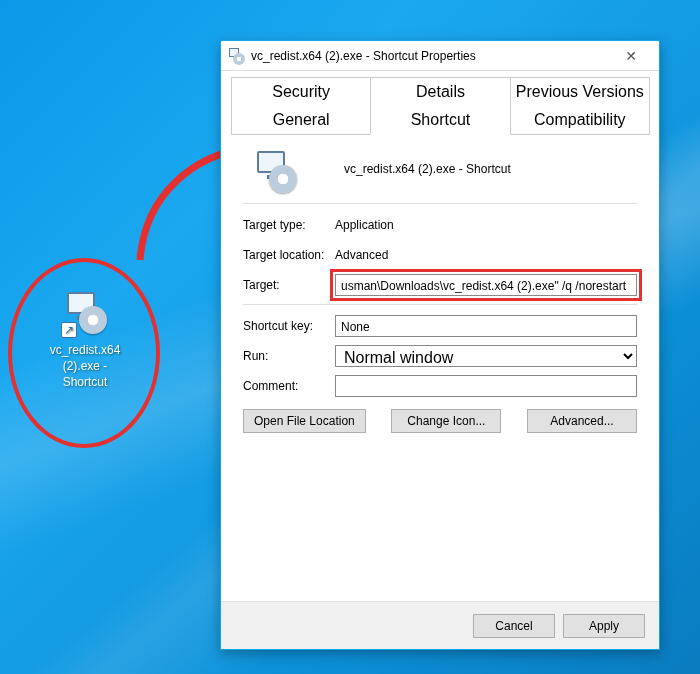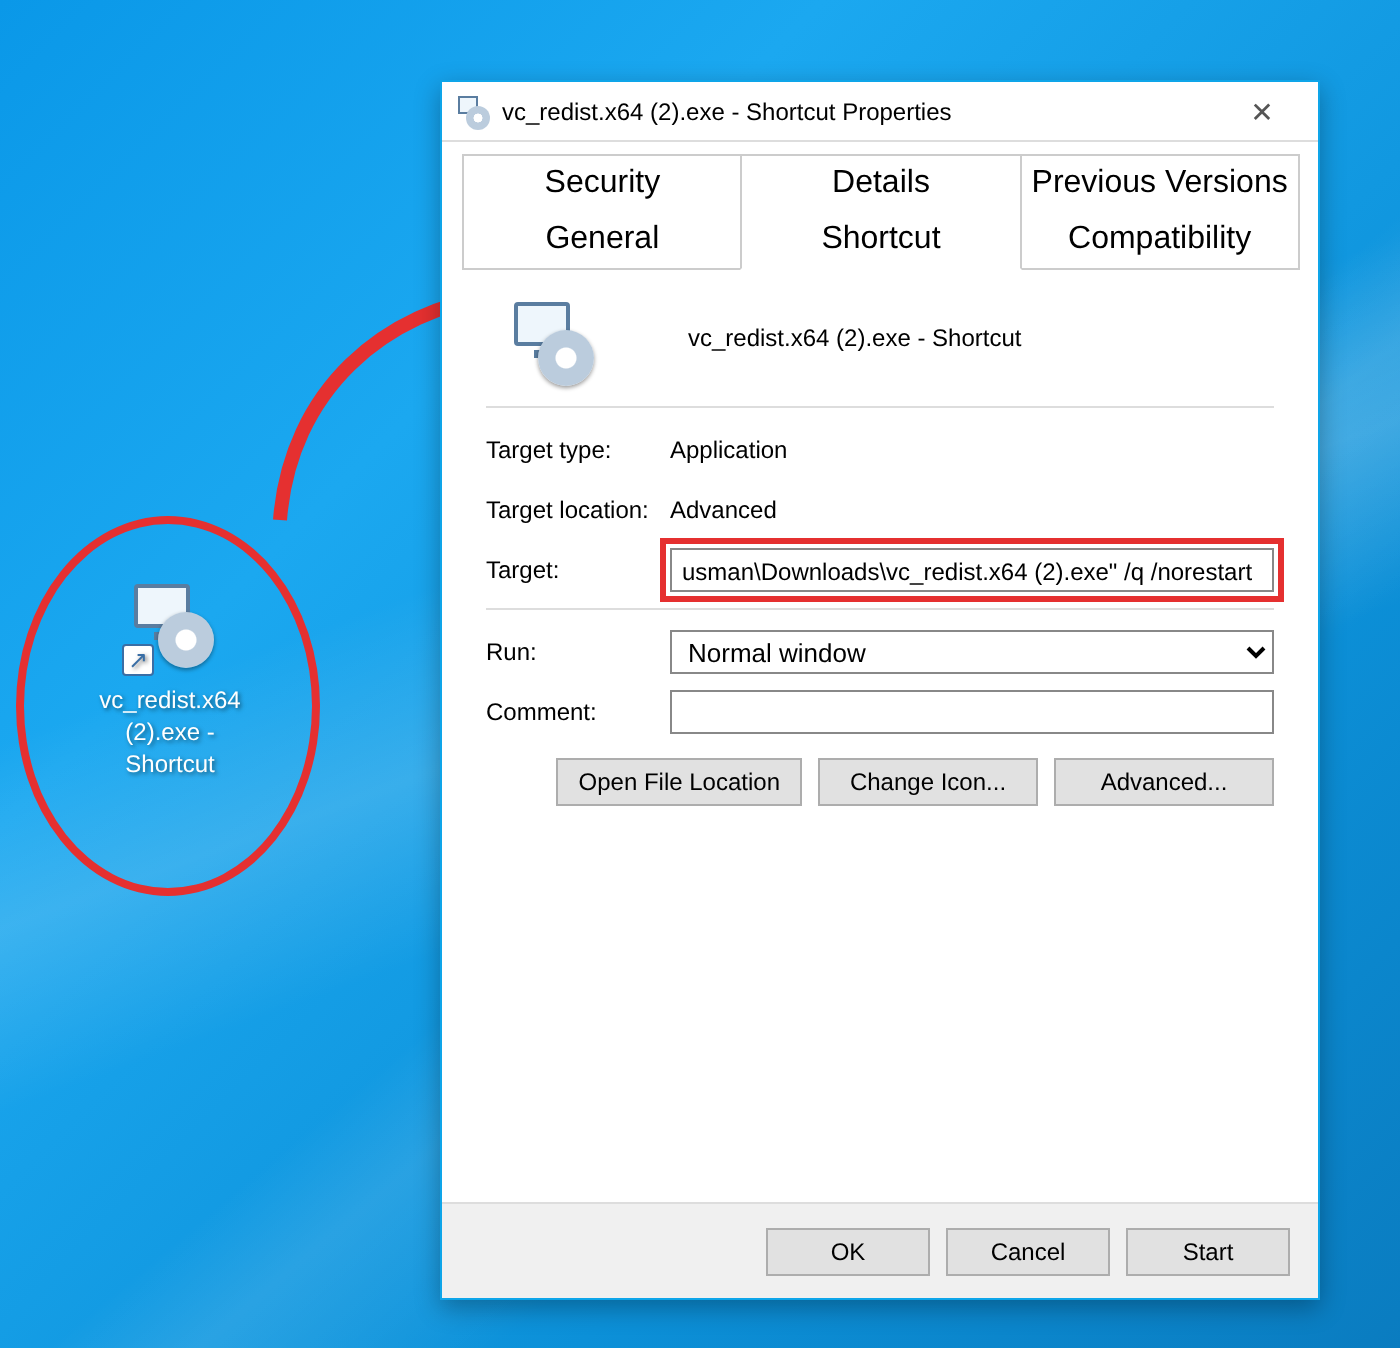--- a/index.html
+++ b/index.html
@@ -78,24 +78,24 @@
   .spacer-line { border-top:1px solid #ddd; margin:6px 0 10px 0; }
 
   .text-input {
     border:1px solid #888; padding:3px 5px; font-size:12px; width:100%;
     height:22px; line-height:16px; background:#fff;
     overflow:hidden; white-space:nowrap;
   }
   .highlight-red { outline: 3px solid #e53030; outline-offset: 2px; }
 
   select.run-select {
-    border:1px solid #888; padding:2px 4px; font-size:13px; width:100%; height:22px; background:#fff;
-  }
-
-  .btn-row { display:flex; gap:8px; margin-top:12px; justify-content:flex-end; }
+    border:1px solid #888; padding:2px 4px; font-size:16px; width:100%; height:22px; background:#fff;
+  }
+
+  .btn-row { display:flex; gap:8px; margin-top:12px; justify-content:space-between; }
   .btn, .dlg-btn {
     border:1px solid #adadad; background:#e1e1e1; padding:4px 10px;
     font-size:12px; min-width:110px; text-align:center; cursor:default;
   }
   .dlg-buttons {
     position:absolute; bottom:0; left:0; right:0; height:48px;
     border-top:1px solid #ddd; background:#f0f0f0;
     display:flex; align-items:center; justify-content:flex-end; gap:8px; padding:0 14px;
   }
   .dlg-btn { min-width:82px; }
@@ -177,20 +177,26 @@
     <div class="field-row">
       <div class="field-label">Target:</div>
       <div class="field-value">
         <div class="text-input highlight-red">usman\Downloads\vc_redist.x64 (2).exe" /q /norestart</div>
       </div>
     </div>
 
     <div class="spacer-line"></div>
 
     <div class="field-row">
+      <div class="field-label">Shortcut key:</div>
+      <div class="field-value">
+        <div class="text-input">None</div>
+      </div>
+    </div>
+    <div class="field-row">
       <div class="field-label">Run:</div>
       <div class="field-value">
         <select class="run-select">
           <option>Normal window</option>
         </select>
       </div>
     </div>
     <div class="field-row">
       <div class="field-label">Comment:</div>
       <div class="field-value">
@@ -199,17 +205,16 @@
     </div>
 
     <div class="btn-row">
       <div class="btn">Open File Location</div>
       <div class="btn">Change Icon...</div>
       <div class="btn">Advanced...</div>
     </div>
   </div>
 
   <div class="dlg-buttons">
-    <div class="dlg-btn">OK</div>
     <div class="dlg-btn">Cancel</div>
-    <div class="dlg-btn">Start</div>
+    <div class="dlg-btn">Apply</div>
   </div>
 </div>
 
 </body></html>

